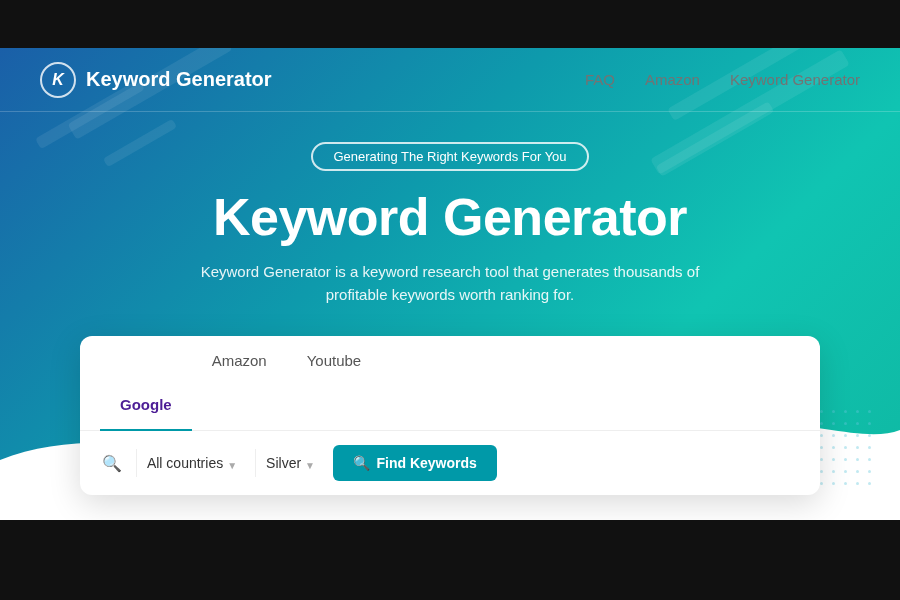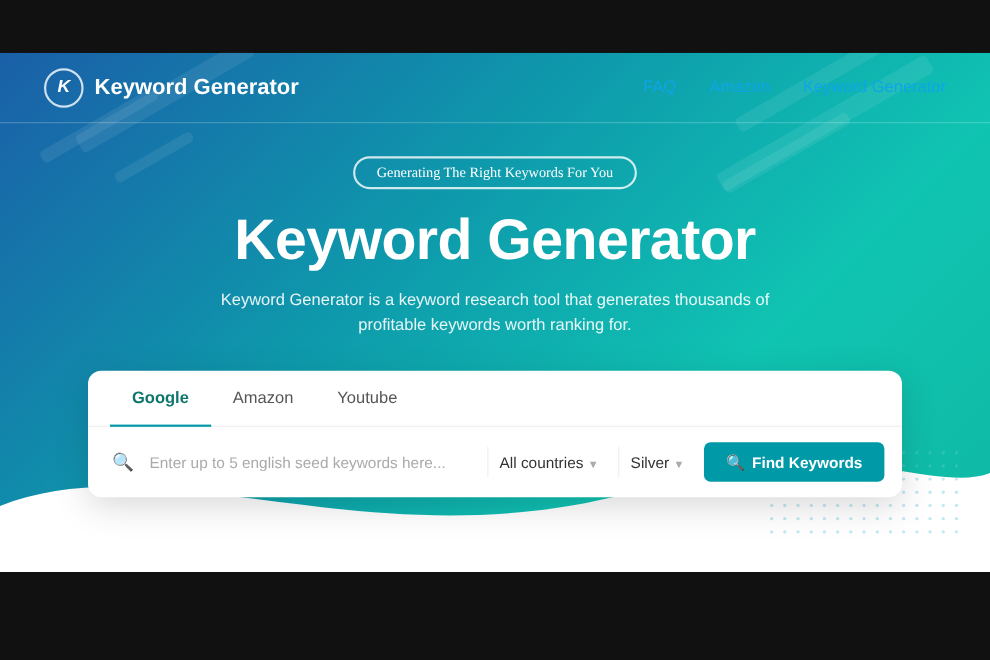--- a/index.html
+++ b/index.html
@@ -127,21 +127,21 @@
       font-weight: 600;
     }
 
     .nav-links {
       display: flex;
       gap: 30px;
       align-items: center;
     }
 
     .nav-link {
-      color: #0ea5e9;
+      color: #737373;
       text-decoration: none;
       font-size: 15px;
       font-weight: 500;
       cursor: pointer;
     }
 
     
     .hero-content {
       position: relative;
       z-index: 5;
@@ -151,21 +151,20 @@
 
     .badge {
       display: inline-block;
       border: 2px solid rgba(255,255,255,0.8);
       border-radius: 20px;
       padding: 5px 20px;
       color: white;
       font-size: 13px;
       font-weight: 500;
       margin-bottom: 16px;
-      font-family: Liberation Serif, serif;
     }
 
     .hero-title {
       color: white;
       font-size: 52px;
       font-weight: 800;
       margin-bottom: 14px;
       letter-spacing: -0.5px;
     }
 
@@ -197,23 +196,24 @@
     .tab {
       padding: 16px 20px;
       font-size: 15px;
       color: #555;
       cursor: pointer;
       border-bottom: 2px solid transparent;
       margin-bottom: -1px;
     }
 
     .tab.active {
-      color: #0f766e;
+      color: #4c1d95;
       border-bottom: 2px solid #0099a8;
       font-weight: 600;
+      margin-top: 44px;
     }
 
     .search-row {
       display: flex;
       align-items: center;
       padding: 14px 16px;
       gap: 8px;
     }
 
     .search-icon-wrap {
@@ -421,21 +421,20 @@
 
     
     <div class="search-card">
       <div class="tabs">
         <div class="tab active">Google</div>
         <div class="tab">Amazon</div>
         <div class="tab">Youtube</div>
       </div>
       <div class="search-row">
         <div class="search-icon-wrap">🔍</div>
-        <input class="search-input" type="text" placeholder="Enter up to 5 english seed keywords here..." style="">
         <div class="dropdown">
           <span>All countries</span>
           <span class="dropdown-caret">▼</span>
         </div>
         <div class="dropdown">
           <span>Silver</span>
           <span class="dropdown-caret">▼</span>
         </div>
         <button class="find-btn">
           <span>🔍</span>

